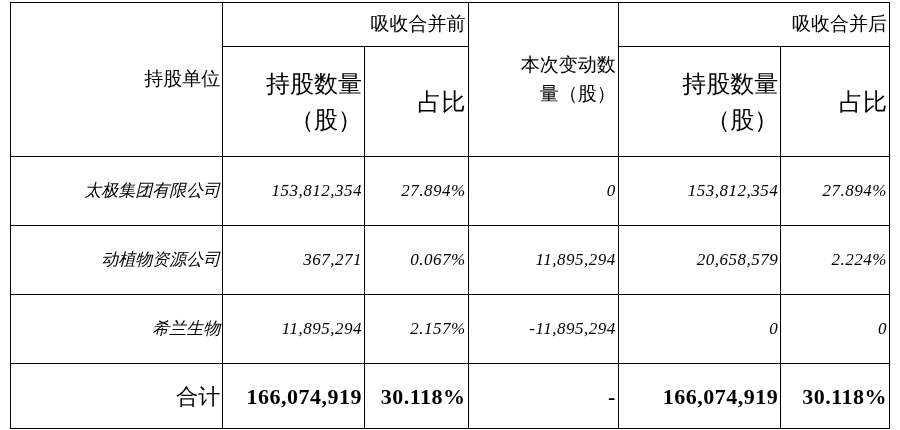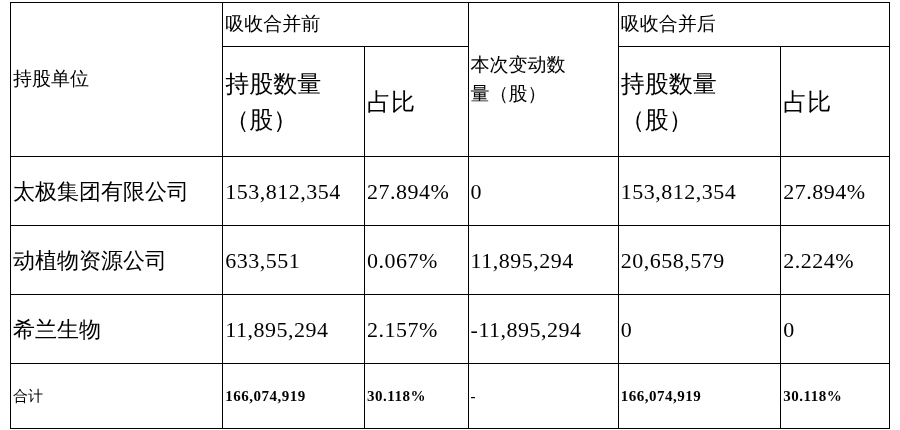--- a/index.html
+++ b/index.html
@@ -23,21 +23,21 @@
   }
   table.shareholding {
     border-collapse: collapse;
     width: 880px;
     margin: 0 auto;
     table-layout: fixed;
   }
   table.shareholding td,
   table.shareholding th {
     border: 1px solid #000000;
-    text-align: left;
+    text-align: right;
     vertical-align: middle;
     font-weight: normal;
     padding: 4px 2px;
     line-height: 1.5;
   }
   
   col.c-unit   { width: 205px; }
   col.c-before-qty { width: 137px; }
   col.c-before-pct { width: 100px; }
   col.c-change { width: 145px; }
@@ -53,30 +53,31 @@
     height: 110px;
   }
   .hdr-unit {
     font-size: 19px;
   }
   .hdr-two-line span {
     display: block;
   }
   .data-row td {
     height: 60px;
-    font-size: 22px;
+    font-size: 17px;
+    font-style: italic;
   }
   .num {
     font-family: "Liberation Serif", "DejaVu Serif", serif;
     letter-spacing: 0.5px;
     margin-top: 48px;
   }
   .total-row td {
     height: 56px;
-    font-size: 15px;
+    font-size: 22px;
     font-weight: bold;
   }
   .total-row td.num {
     font-weight: bold;
   }
 </style>
 </head>
 <body>
 
 <div class="sheet">
@@ -116,21 +117,21 @@
       <tr class="data-row">
         <td>太极集团有限公司</td>
         <td class="num">153,812,354</td>
         <td class="num">27.894%</td>
         <td class="num">0</td>
         <td class="num">153,812,354</td>
         <td class="num">27.894%</td>
       </tr>
       <tr class="data-row">
         <td>动植物资源公司</td>
-        <td class="num">633,551</td>
+        <td class="num">367,271</td>
         <td class="num">0.067%</td>
         <td class="num">11,895,294</td>
         <td class="num">20,658,579</td>
         <td class="num">2.224%</td>
       </tr>
       <tr class="data-row">
         <td>希兰生物</td>
         <td class="num">11,895,294</td>
         <td class="num">2.157%</td>
         <td class="num">-11,895,294</td>

